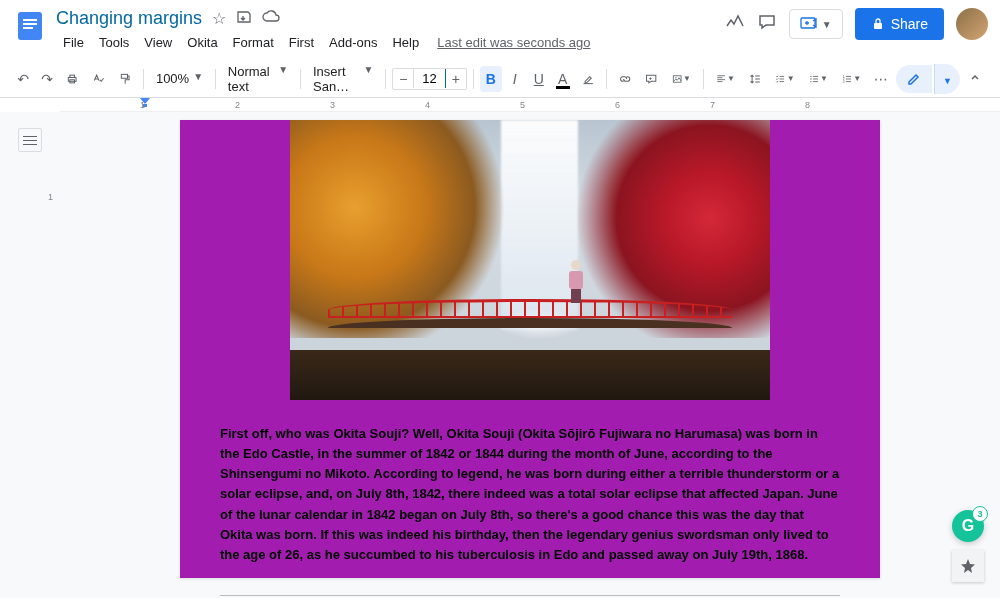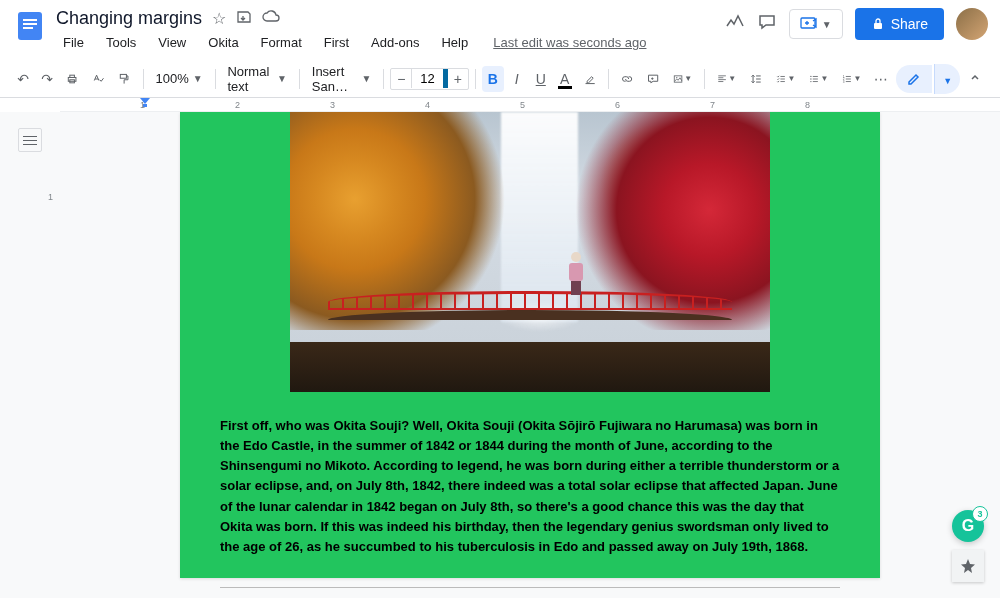--- a/index.html
+++ b/index.html
@@ -2,40 +2,40 @@
 <html><head>
 <meta charset="utf-8">
 <style>
 * { box-sizing: border-box; margin: 0; padding: 0; }
 body { font-family: Arial, sans-serif; background: #fff; width: 1000px; height: 598px; overflow: hidden; position: relative; }
 
 .header { display: flex; align-items: flex-start; padding: 8px 12px 0 12px; height: 60px; }
 .logo { width: 36px; height: 36px; margin-right: 8px; }
 .header-center { flex: 1; }
 .title-row { display: flex; align-items: center; gap: 10px; }
-.doc-title { font-size: 18px; color: #0f172a; }
+.doc-title { font-size: 18px; color: #0369a1; }
 .title-icon { color: #5f6368; cursor: pointer; }
-.menu-row { display: flex; gap: 8px; margin-top: 2px; align-items: center; }
+.menu-row { display: flex; gap: 1px; margin-top: 2px; align-items: center; }
 .menu-item { font-size: 13px; color: #202124; padding: 4px 7px; cursor: pointer; border-radius: 4px; }
 .last-edit { font-size: 13px; color: #5f6368; text-decoration: underline; margin-left: 10px; }
 .header-right { display: flex; align-items: center; gap: 12px; }
 .header-icon { color: #5f6368; cursor: pointer; }
 .present-btn { border: 1px solid #dadce0; border-radius: 4px; padding: 6px 10px; display: flex; align-items: center; gap: 4px; cursor: pointer; color: #1a73e8; }
 .share-btn { background: #1a73e8; color: #fff; border-radius: 4px; padding: 8px 16px; font-size: 14px; font-weight: 500; display: flex; align-items: center; gap: 6px; cursor: pointer; }
 .avatar { width: 32px; height: 32px; border-radius: 50%; background: linear-gradient(135deg,#8b6f47,#d4a574); }
 
 .toolbar { display: flex; align-items: center; padding: 4px 12px; border-bottom: 1px solid #dadce0; height: 38px; gap: 2px; }
 .tb-btn { padding: 4px 6px; color: #5f6368; cursor: pointer; border-radius: 4px; display: flex; align-items: center; justify-content: center; min-width: 22px; height: 26px; font-size: 14px; }
 .tb-btn.active { background: #e8f0fe; color: #1a73e8; }
 .tb-sep { width: 1px; height: 20px; background: #dadce0; margin: 0 4px; }
-.tb-select { display: flex; align-items: center; gap: 4px; padding: 4px 6px; cursor: pointer; font-size: 13px; color: #202124; }
+.tb-select { display: flex; gap: 4px; padding: 4px 6px; cursor: pointer; font-size: 13px; color: #202124; }
 .tb-dropdown { font-size: 10px; color: #5f6368; }
 .font-size { display: flex; align-items: center; border: 1px solid #dadce0; border-radius: 2px; }
 .font-size-btn { padding: 2px 6px; cursor: pointer; color: #5f6368; font-size: 14px; }
-.font-size-val { padding: 2px 8px; font-size: 13px; border-left: 1px solid #dadce0; border-right: 5px solid #0369a1; }
+.font-size-val { padding: 2px 8px; font-size: 13px; border-left: 1px solid #dadce0; border-right: 1px solid #0369a1; }
 .bold { font-weight: bold; }
 .italic { font-style: italic; }
 .underline { text-decoration: underline; }
 .text-color { position: relative; }
 .text-color::after { content:''; position:absolute; bottom:3px; left:4px; right:4px; height:3px; background:#000; }
 .highlight { position: relative; color:#000; }
 .pen-btn { background: #e8f0fe; border-radius: 16px 0 0 16px; padding: 6px 10px; display:flex; align-items:center; color:#1a73e8; cursor:pointer; }
 .pen-arrow { background:#e8f0fe; border-radius:0 16px 16px 0; padding:6px 8px; color:#1a73e8; cursor:pointer; border-left:1px solid #c6dafc; }
 .chevron-btn { padding: 6px; color: #5f6368; cursor:pointer; }
 
@@ -43,21 +43,21 @@
 .ruler-track { position:absolute; left:80px; right:100px; top:0; height:14px; }
 .ruler-tick { position:absolute; top:2px; font-size:9px; }
 .ruler-indent { position:absolute; top:0; left:80px; width:10px; height:10px; }
 
 .workspace { display:flex; height: calc(598px - 112px); background:#f8f9fa; }
 .left-sidebar { width:60px; padding-top:16px; display:flex; justify-content:center; }
 .outline-icon { width:24px; height:24px; border:1px solid #dadce0; border-radius:2px; display:flex; flex-direction:column; justify-content:center; gap:3px; padding:4px; cursor:pointer; }
 .outline-icon span { height:1px; background:#5f6368; }
 
 .page-container { flex:1; overflow-y:auto; padding: 0 0 20px 0; display:flex; justify-content:center; }
-.page { width: 700px; background:#22c55e; box-shadow: 0 1px 3px rgba(0,0,0,0.12); margin-top:0; padding: 0 40px 30px 40px; }
+.page { width: 700px; background:#a21caf; box-shadow: 0 1px 3px rgba(0,0,0,0.12); margin-top:8px; padding: 0 40px 30px 40px; }
 
 .doc-image { width: 480px; height: 280px; margin: 0 auto; display:block; background:#333; position:relative; overflow:hidden; }
 .sky { position:absolute; inset:0; background: linear-gradient(180deg, #b8c5d0 0%, #d4dce4 30%, #c8d0d8 100%); }
 .waterfall { position:absolute; left:44%; top:0; width:16%; height:75%; background: linear-gradient(180deg, rgba(255,255,255,0.95), rgba(220,230,240,0.85)); filter: blur(1px); }
 .waterfall::before { content:''; position:absolute; left:-4px; right:-4px; bottom:-10px; height:30px; background: radial-gradient(ellipse, rgba(255,255,255,0.7), transparent 70%); }
 .tree-left { position:absolute; left:0; top:0; width:45%; height:78%; background: radial-gradient(circle at 30% 40%, #e8a030 0%, #d68820 20%, #c87818 35%, #8b5a20 60%, transparent 75%); }
 .tree-right { position:absolute; right:0; top:0; width:42%; height:78%; background: radial-gradient(circle at 70% 45%, #d42838 0%, #b81828 25%, #8b1420 50%, transparent 72%); }
 .tree-right2 { position:absolute; right:8%; top:5%; width:30%; height:40%; background: radial-gradient(circle, #e89030, transparent 65%); opacity:0.7; }
 .bridge { position:absolute; left:8%; right:8%; top:64%; height:22%; }
 .bridge-deck { position:absolute; left:0; right:0; top:30%; height:10px; background:#4a3020; border-radius: 50% 50% 0 0 / 100% 100% 0 0; }

